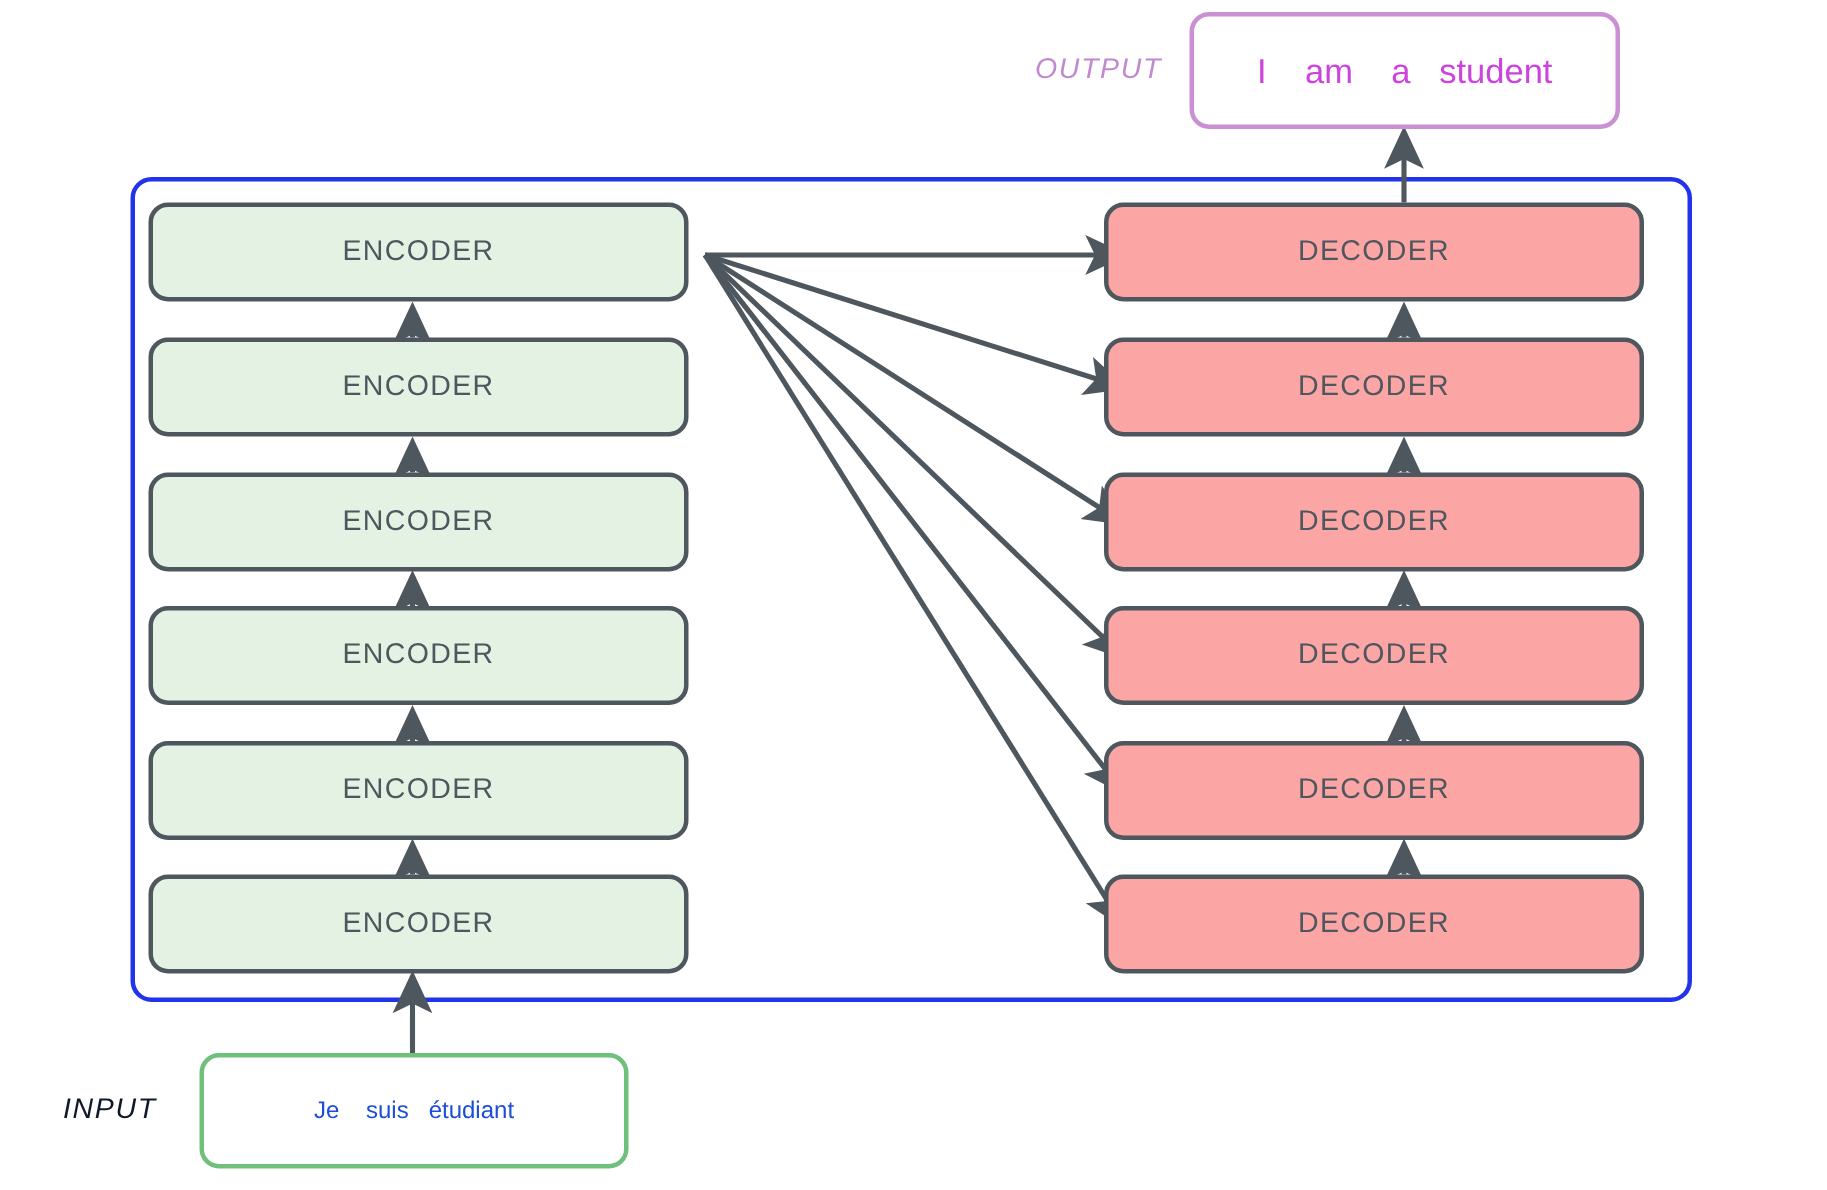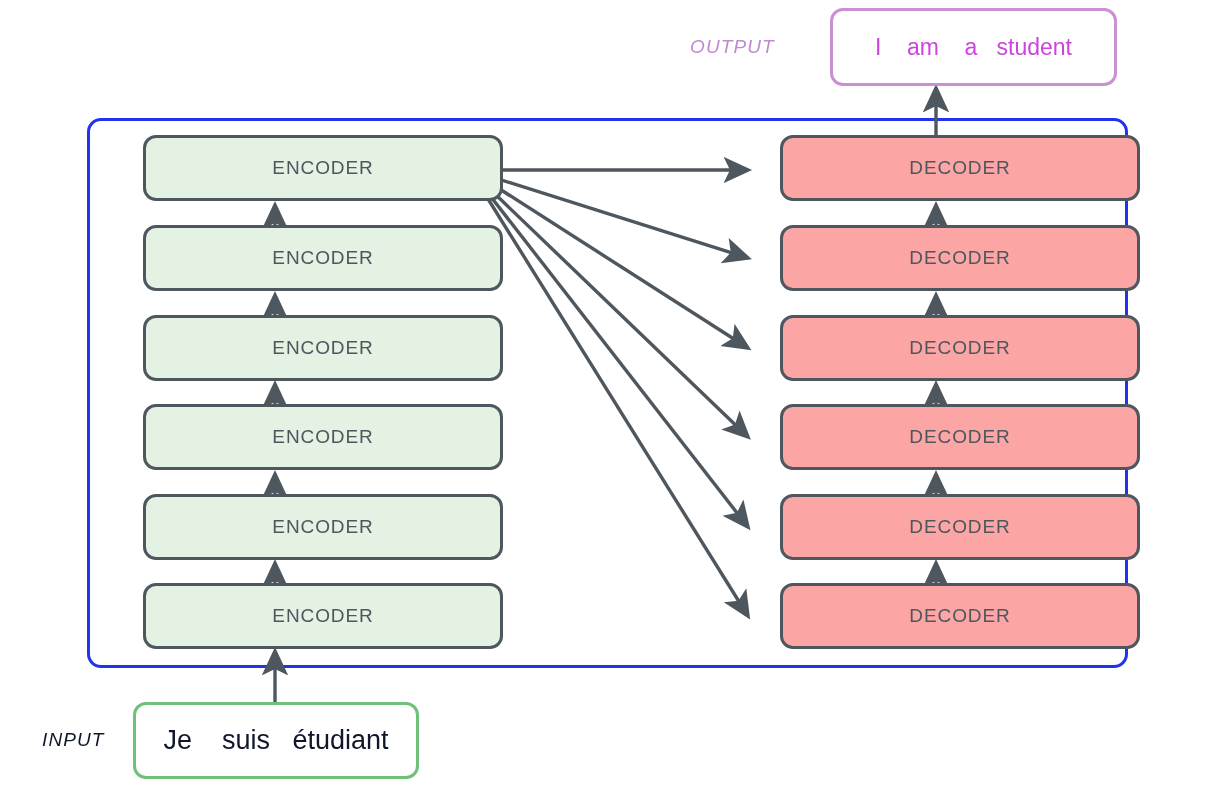--- a/index.html
+++ b/index.html
@@ -39,21 +39,20 @@
     border: 3px solid #4e565e;
     border-radius: 13px;
     box-sizing: border-box;
     display: flex;
     align-items: center;
     justify-content: center;
     font-size: 19px;
     letter-spacing: 0.9px;
     color: #4e565e;
     background: #ffffff;
-    margin-left: 44px;
   }
   .encoder {
     left: 99px;
     background: #e3f2e3;
   }
   .decoder {
     left: 736px;
     background: #fca5a5;
   }
 
@@ -66,21 +65,21 @@
     justify-content: center;
     background: #ffffff;
   }
   .io-label {
     position: absolute;
     font-size: 19px;
     letter-spacing: 1.1px;
     font-style: italic;
   }
   #output-box {
-    left: 830px;
+    left: 793px;
     top: 8px;
     width: 287px;
     height: 78px;
     border: 3px solid #cb8fd4;
     border-radius: 13px;
   }
   #output-text {
     font-size: 23px;
     color: #cc44dd;
     white-space: pre;
@@ -92,22 +91,22 @@
   }
   #input-box {
     left: 133px;
     top: 702px;
     width: 286px;
     height: 77px;
     border: 3px solid #6ec07a;
     border-radius: 13px;
   }
   #input-text {
-    font-size: 27px;
-    color: #0f172a;
+    font-size: 16px;
+    color: #1d4ed8;
     white-space: pre;
   }
   #input-label {
     left: 42px;
     top: 729px;
     color: #0f172a;
   }
 
   
   #arrows {

